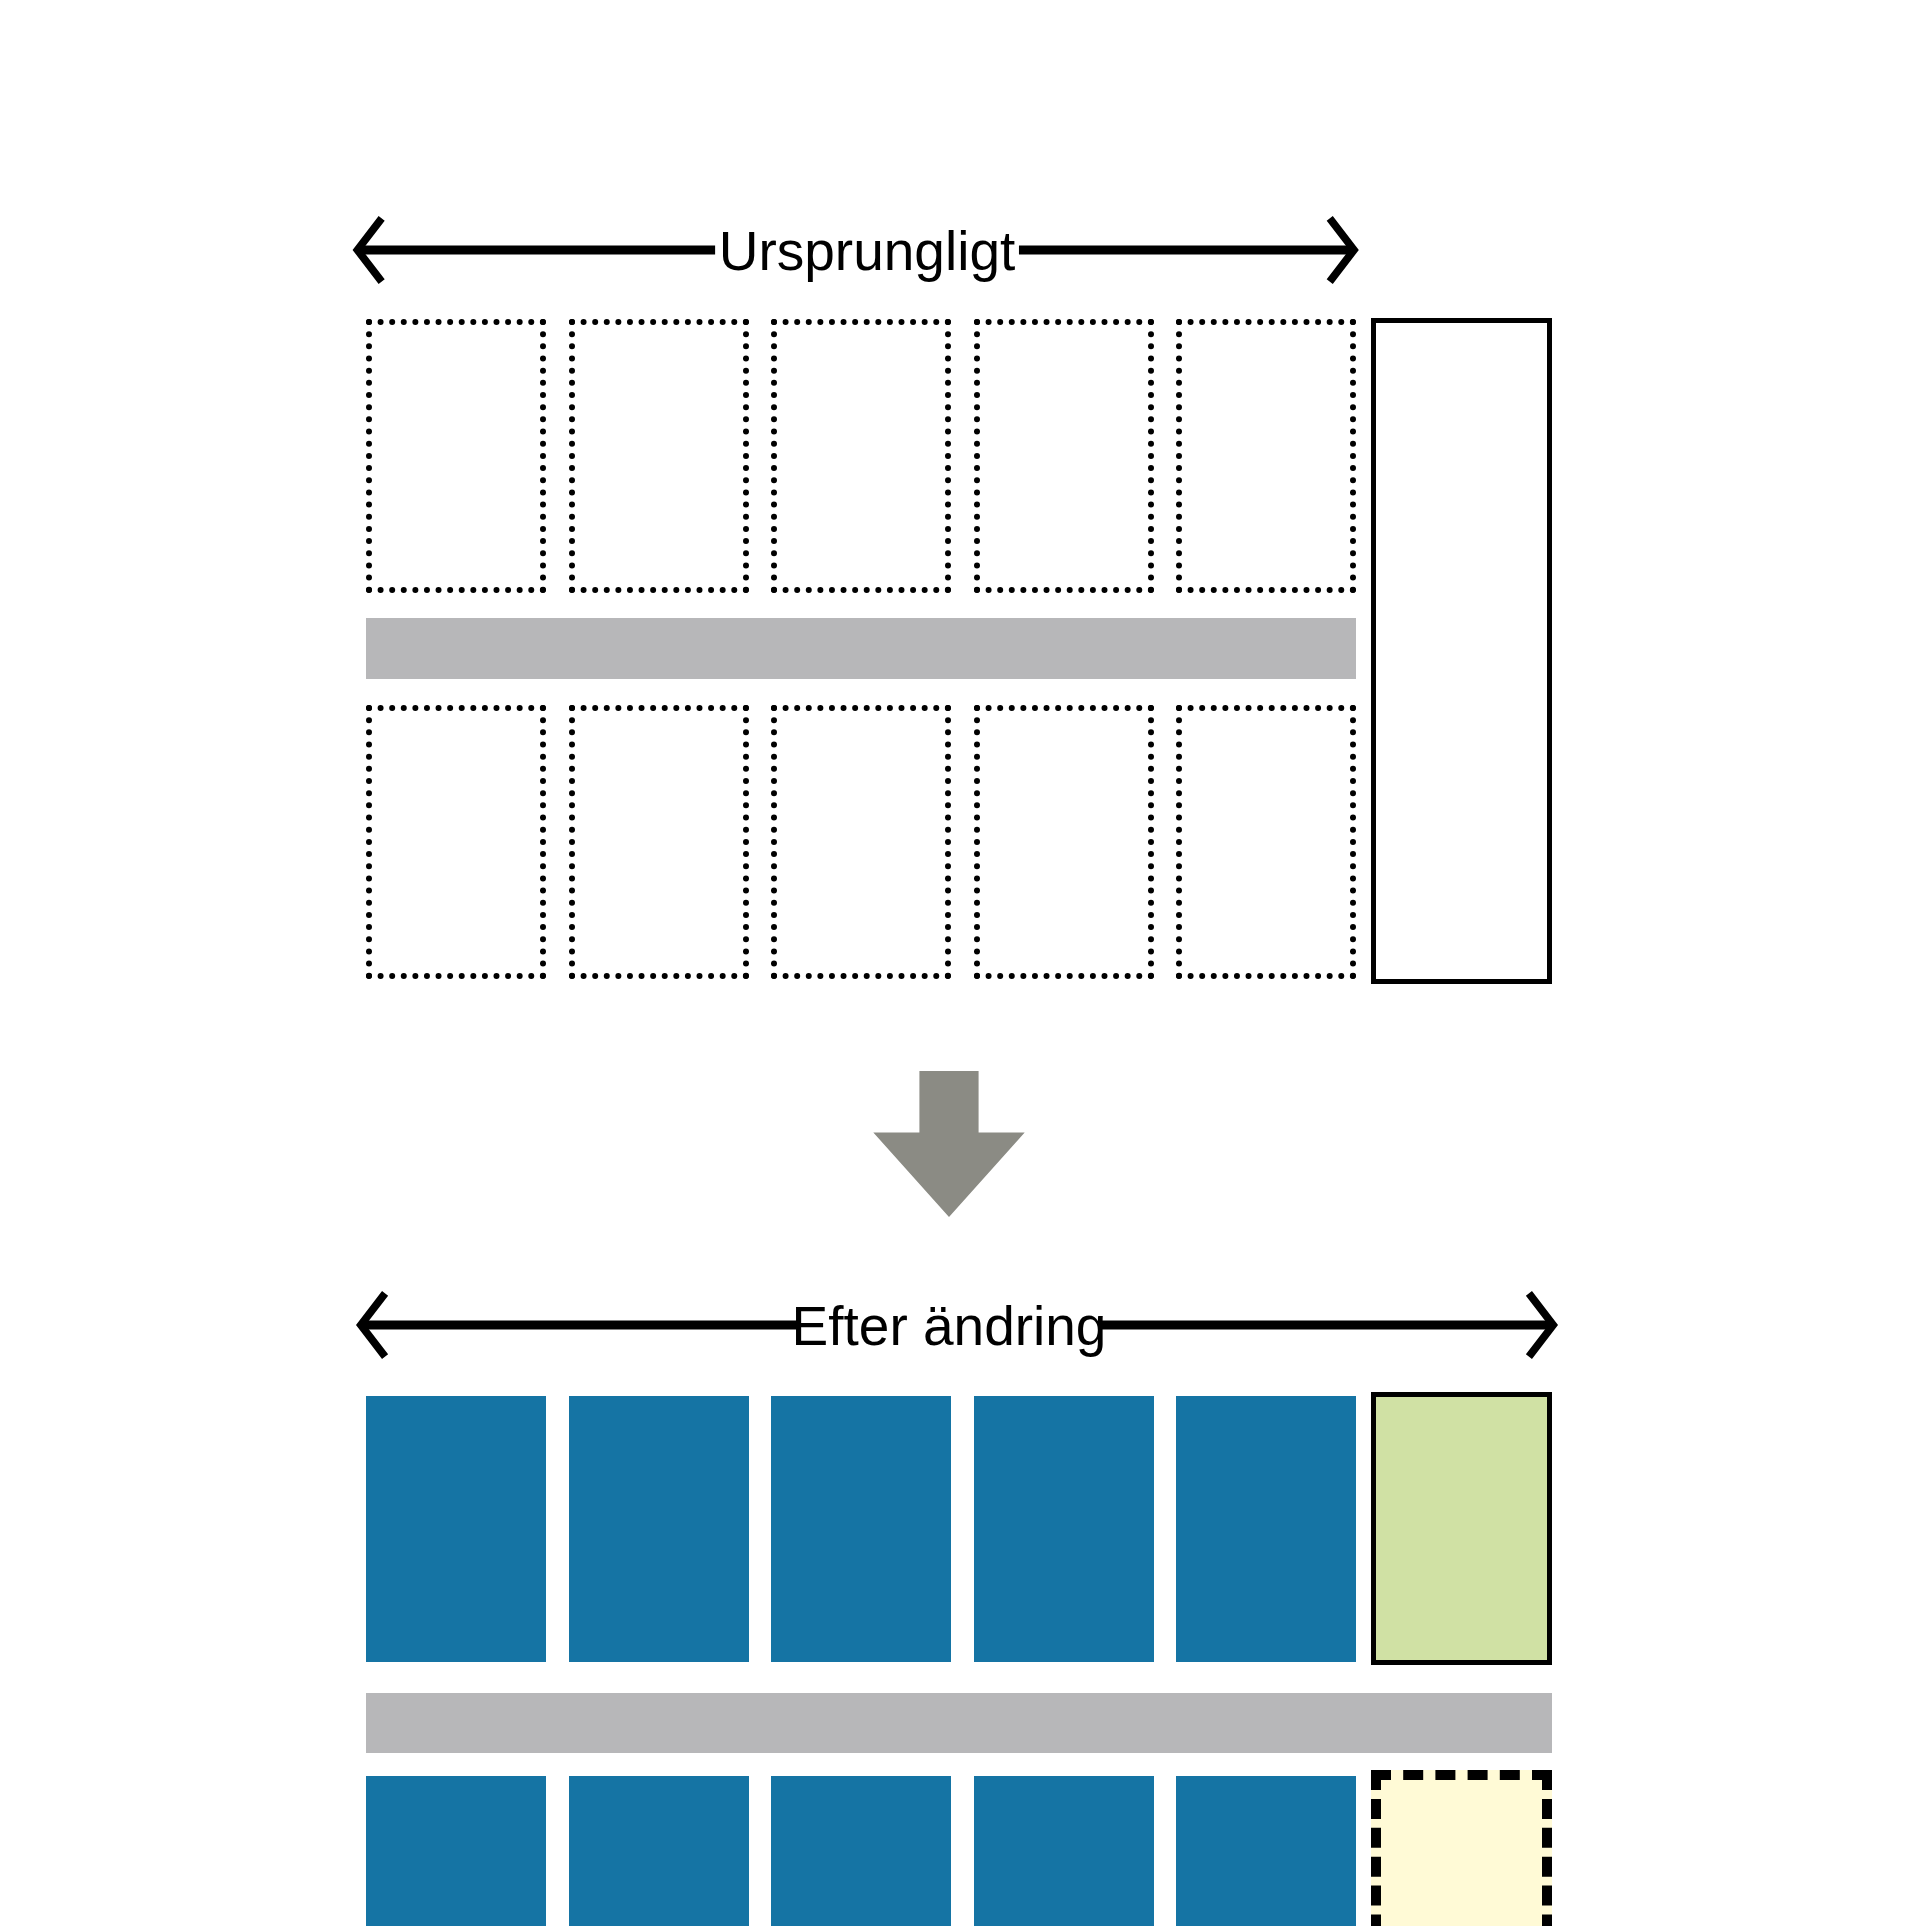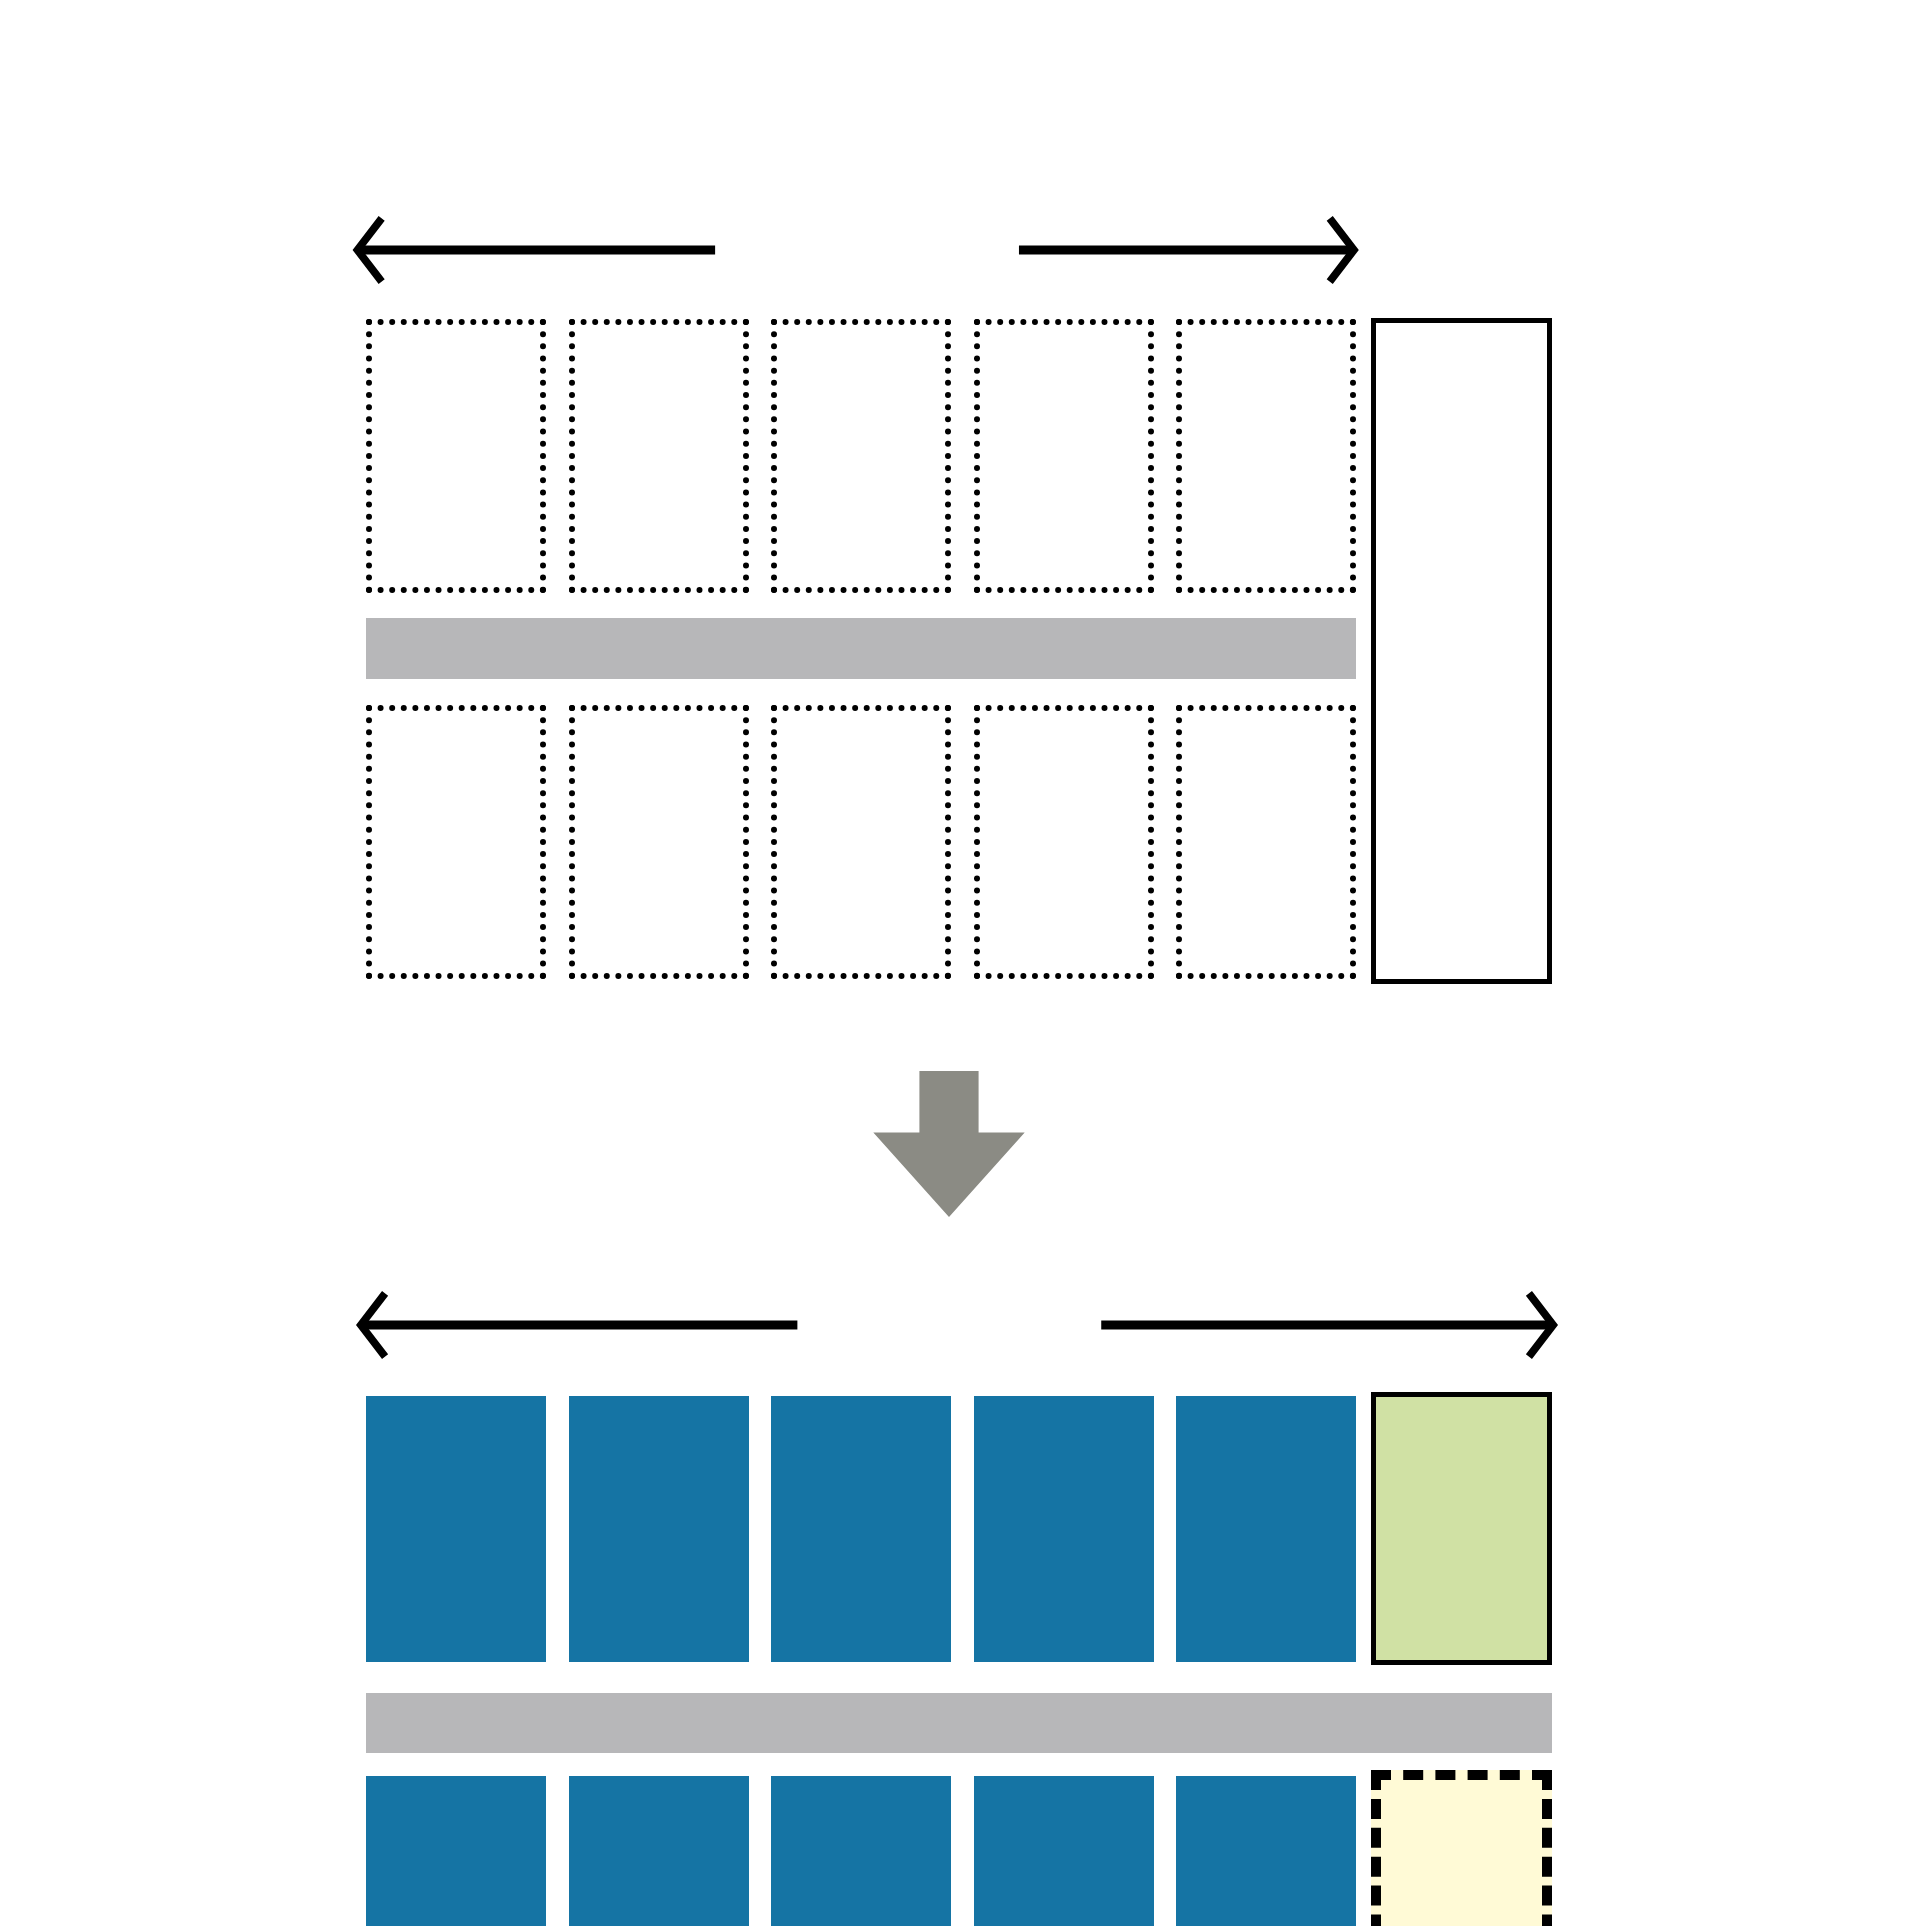--- a/index.html
+++ b/index.html
@@ -48,20 +48,21 @@
 <body>
 
 <div id="canvas">
 
   <svg class="abs hdr-svg" style="left:351px; top:200px;" width="1009" height="100" viewBox="0 0 2620 260">
     <polyline points="78,48 15,130 78,212" stroke-width="20"></polyline>
     <line x1="15" y1="130" x2="945" y2="130" stroke-width="24"></line>
     <line x1="1735" y1="130" x2="2606" y2="130" stroke-width="24"></line>
     <polyline points="2543,48 2606,130 2543,212" stroke-width="20"></polyline>
   </svg>
+  <div class="abs hdr-text" style="left:713px; top:210px; width:308px; height:81px;">Ursprungligt</div>
 
   <div class="abs slot-dotted" style="left:366px;  top:319px; width:180px; height:274px;"></div>
   <div class="abs slot-dotted" style="left:569px; top:319px; width:180px; height:274px;"></div>
   <div class="abs slot-dotted" style="left:771px; top:319px; width:180px; height:274px;"></div>
   <div class="abs slot-dotted" style="left:974px; top:319px; width:180px; height:274px;"></div>
   <div class="abs slot-dotted" style="left:1176px; top:319px; width:180px; height:274px;"></div>
 
   <div class="abs bar" style="left:366px; top:618px; width:990px; height:61px;"></div>
 
   <div class="abs slot-dotted" style="left:366px;  top:705px; width:180px; height:274px;"></div>
@@ -75,20 +76,21 @@
   <svg class="abs down-arrow" style="left:873px; top:1071px;" width="152" height="146" viewBox="0 0 394 380">
     <polygon points="120,0 274,0 274,160 394,160 197,380 0,160 120,160"></polygon>
   </svg>
 
   <svg class="abs hdr-svg" style="left:354px; top:1275px;" width="1206" height="100" viewBox="0 0 3130 260">
     <polyline points="78,48 15,130 78,212" stroke-width="20"></polyline>
     <line x1="15" y1="130" x2="1150" y2="130" stroke-width="24"></line>
     <line x1="1940" y1="130" x2="3115" y2="130" stroke-width="24"></line>
     <polyline points="3052,48 3115,130 3052,212" stroke-width="20"></polyline>
   </svg>
+  <div class="abs hdr-text" style="left:797px; top:1285px; width:304px; height:81px;">Efter ändring</div>
 
   <div class="abs slot-blue" style="left:366px;  top:1396px; width:180px; height:266px;"></div>
   <div class="abs slot-blue" style="left:569px; top:1396px; width:180px; height:266px;"></div>
   <div class="abs slot-blue" style="left:771px; top:1396px; width:180px; height:266px;"></div>
   <div class="abs slot-blue" style="left:974px; top:1396px; width:180px; height:266px;"></div>
   <div class="abs slot-blue" style="left:1176px; top:1396px; width:180px; height:266px;"></div>
   <div class="abs slot-green" style="left:1371px; top:1392px; width:181px; height:273px;"></div>
 
   <div class="abs bar" style="left:366px; top:1693px; width:1186px; height:60px;"></div>
 

